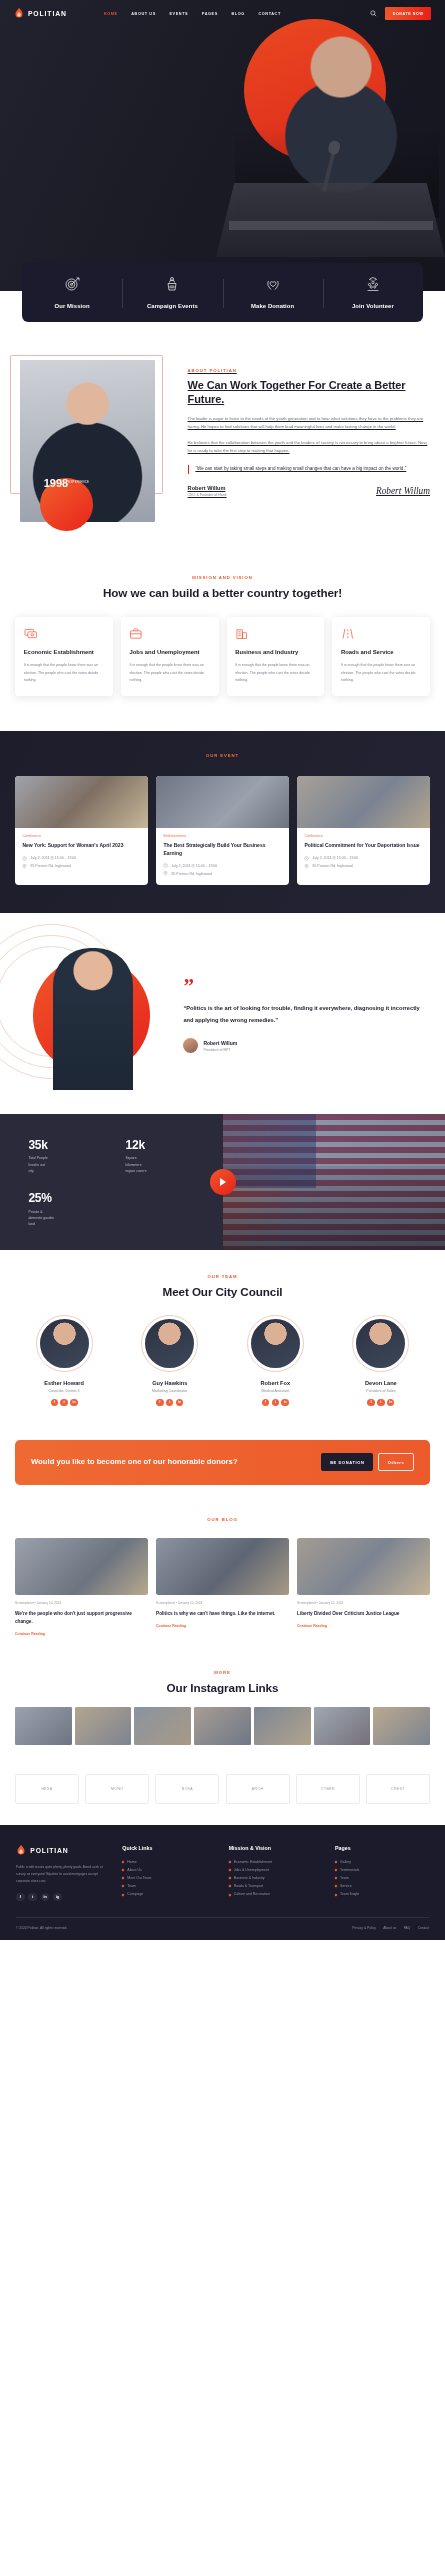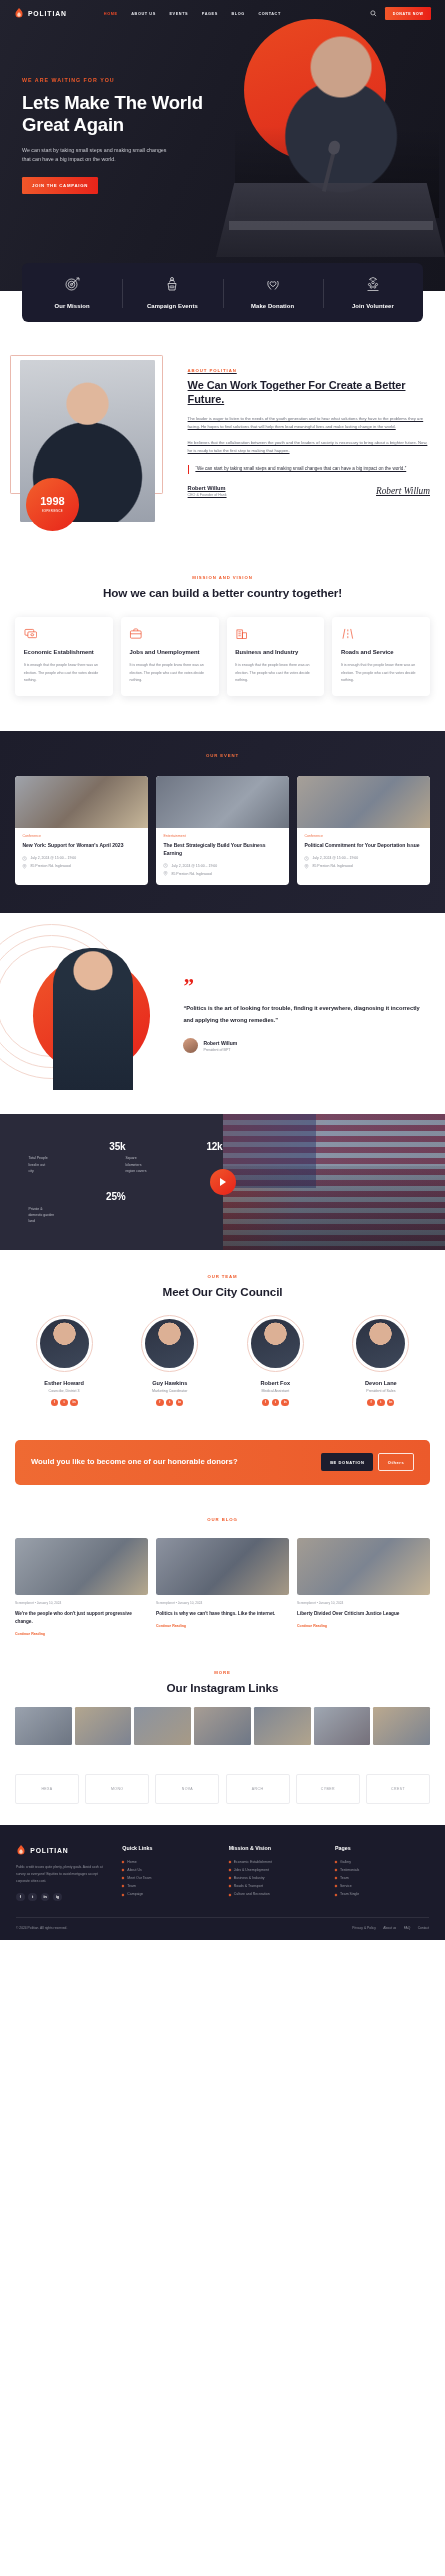--- a/index.html
+++ b/index.html
@@ -44,23 +44,23 @@
   
   .about { display:flex; padding:38px 15px 31px; gap:13.6px; align-items:flex-start; }
   .about-media { position:relative; width:159px; flex:none; }
   .about-frame { position:absolute; left:-5px; top:-5px; right:11px; bottom:28.4px; border:0.6px solid #eab9ae; border-radius:1.2px; }
   .about-img { position:relative; width:135px; height:162px; margin-left:5px;
     background:
       radial-gradient(circle at 50% 27%, #e0b79c 0 15%, transparent 16%),
       radial-gradient(circle at 50% 72%, #1d2533 0 40%, transparent 41%),
       linear-gradient(175deg,#cfd2d7,#9aa0ab);
     border-radius:1.2px; }
-  .badge { position:absolute; left:11px; bottom:-8.7px; width:53px; height:53px; border-radius:50%;
-           background:linear-gradient(140deg,#f2612c,#e8241a); color:#fff; display:flex; flex-direction:column;
-           align-items:center; justify-content:center; }
+  .badge { position:absolute; left:25px; bottom:-8.7px; width:53px; height:53px; border-radius:50%;
+           background:linear-gradient(140deg,#f2612c,#e8241a); color:#fff; display:flex; flex-direction:row;
+           justify-content:center; }
   .badge .yr { font-size:11px; font-weight:700; line-height:1; }
   .badge .lb { font-size:2.8px; letter-spacing:0.3px; margin-top:1.9px; text-align:center; }
   .about-body { flex:1; padding-top:7.4px;text-decoration:underline; }
   .sec-eyebrow { color:#f05a2a; font-size:4.3px; letter-spacing:0.9px; font-weight:700; }
   .about-h2 { font-size:11px; line-height:1.32; font-weight:700; margin:5px 0 8px; letter-spacing:-0.1px; }
   .about-p { font-size:4.2px; line-height:2.05; color:#6c6f7a; margin-bottom:6.8px; }
   .quote-box { border-left:1.2px solid #e8241a; padding-left:6.8px; margin:8.7px 0 11px; }
   .quote-box p { font-size:4.6px; line-height:1.95; color:#33343f; font-weight:500; }
   .sign-row { display:flex; align-items:center; justify-content:space-between; }
   .sign-name { font-size:5.6px; font-weight:700; }
@@ -113,21 +113,21 @@
   .testi-who { display:flex; align-items:center; gap:5px; margin-top:12.4px; }
   .testi-av { width:15px; height:15px; border-radius:50%; background:linear-gradient(150deg,#d9a184,#8a5f4b); }
   .testi-name { font-size:5px; font-weight:700; }
   .testi-role { font-size:3.6px; color:#8b8d96; margin-top:1.9px; }
 
   
   .stats { display:flex; height:136px; }
   .stats-left { width:50%; background:#2a2a3a; display:flex; flex-wrap:wrap; align-content:center;
                 padding:0 0 0 28.4px; color:#fff; }
   .stat { width:50%; padding:8.7px 0; }
-  .stat .num { font-size:10px; font-weight:700; letter-spacing:-0.2px;text-align:right; }
+  .stat .num { font-size:12px; font-weight:700; letter-spacing:-0.2px; }
   .stat .lbl { font-size:3.5px; color:#b9bbc4; margin-top:3.7px; line-height:1.75; }
   .stats-right { width:50%; position:relative;
     background:linear-gradient(110deg,#7b4f46 0%,#4a5a77 40%,#3d4a63 100%); }
   .flagstripe { position:absolute; inset:0; opacity:.35;
     background:repeating-linear-gradient(180deg,#c7243a 0 5.6px,#ffffff 5.6px 11px); }
   .flagblue { position:absolute; left:0; top:0; width:42%; height:54%; background:#2b3a6b; opacity:.5;}
   .crowd { position:absolute; inset:auto 0 0 0; height:62%;
     background:linear-gradient(180deg,rgba(20,20,30,.1),rgba(20,20,30,.6)); }
   .play { position:absolute; left:-13px; top:50%; margin-top:-13px; width:26px; height:26px; border-radius:50%;
           background:linear-gradient(140deg,#f0572a,#e6211a); display:flex; align-items:center; justify-content:center; }
@@ -238,26 +238,20 @@
       </div>
       <div class="nav-right">
         <svg width="6.8" height="6.8" viewBox="0 0 20 20">
           <circle cx="8.5" cy="8.5" r="6" fill="none" stroke="#fff" stroke-width="1.8"></circle>
           <line x1="13" y1="13" x2="18" y2="18" stroke="#fff" stroke-width="1.8"></line>
         </svg>
         <button class="btn-donate">DONATE NOW</button>
       </div>
     </nav>
 
-    <div class="hero-inner">
-      <div class="eyebrow">WE ARE WAITING FOR YOU</div>
-      <h1 class="hero-title">Lets Make The World Great Again</h1>
-      <p class="hero-sub">We can start by taking small steps and making small changes that can have a big impact on the world.</p>
-      <button class="btn-primary">JOIN THE CAMPAIGN</button>
-    </div>
   </section>
 
   <div class="tabsbar">
     <div class="tab">
       <svg width="16" height="16" viewBox="0 0 32 32" fill="none" stroke="#fff" stroke-width="1.4">
         <circle cx="15" cy="17" r="11"></circle>
           <circle cx="15" cy="17" r="6.5"></circle>
           <circle cx="15" cy="17" r="2.2"></circle>
         <line x1="15" y1="17" x2="29" y2="4"></line>
           <path d="M25 4h5v5"></path>

